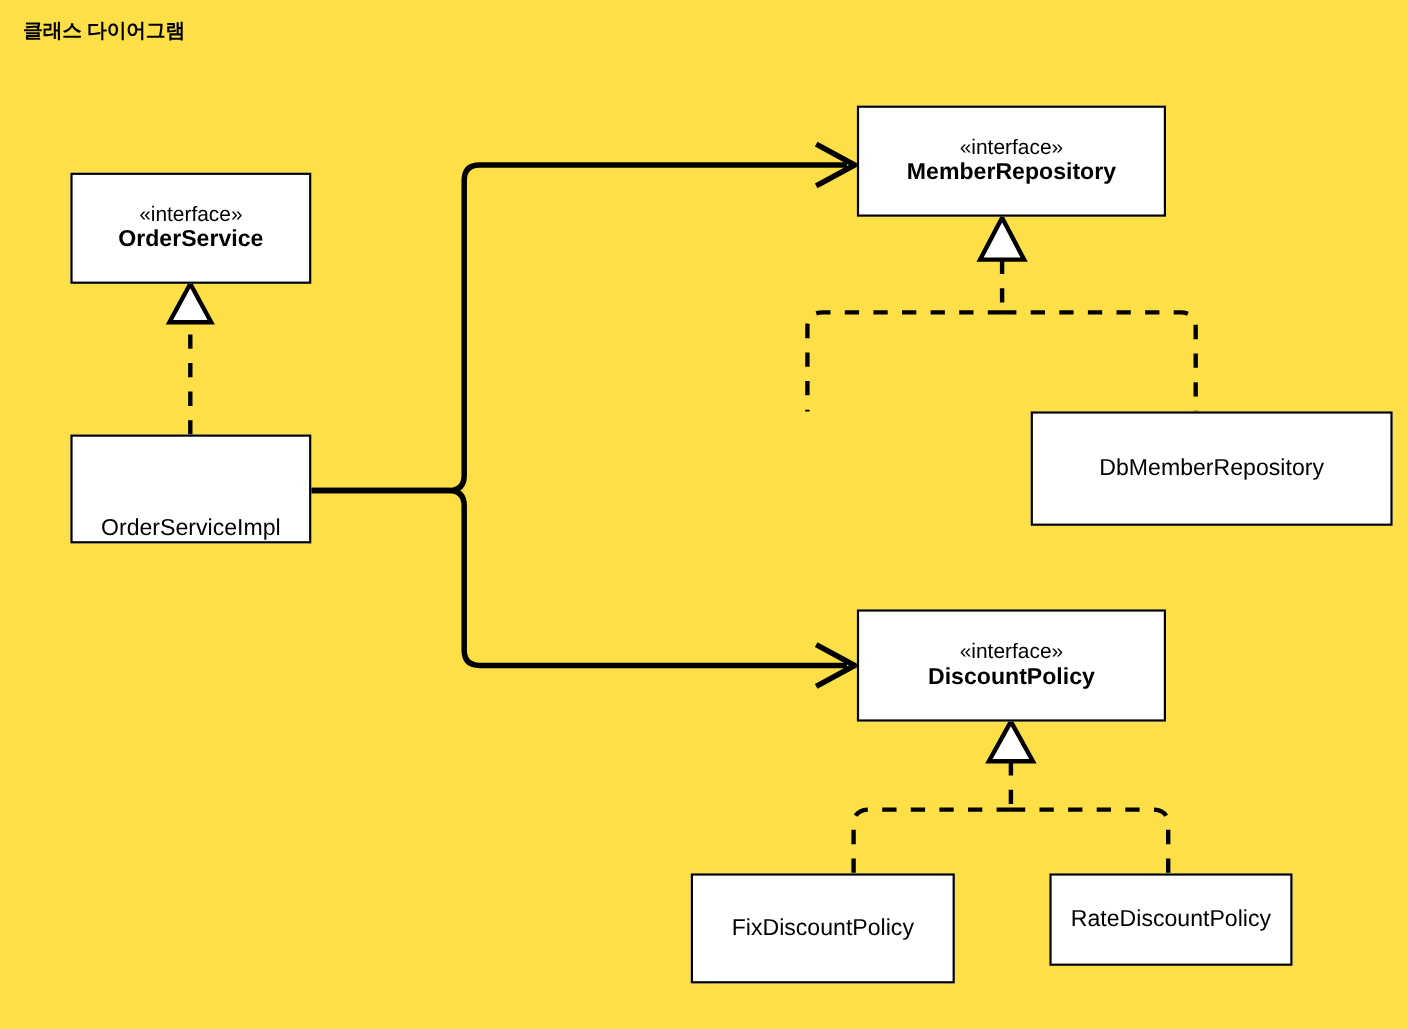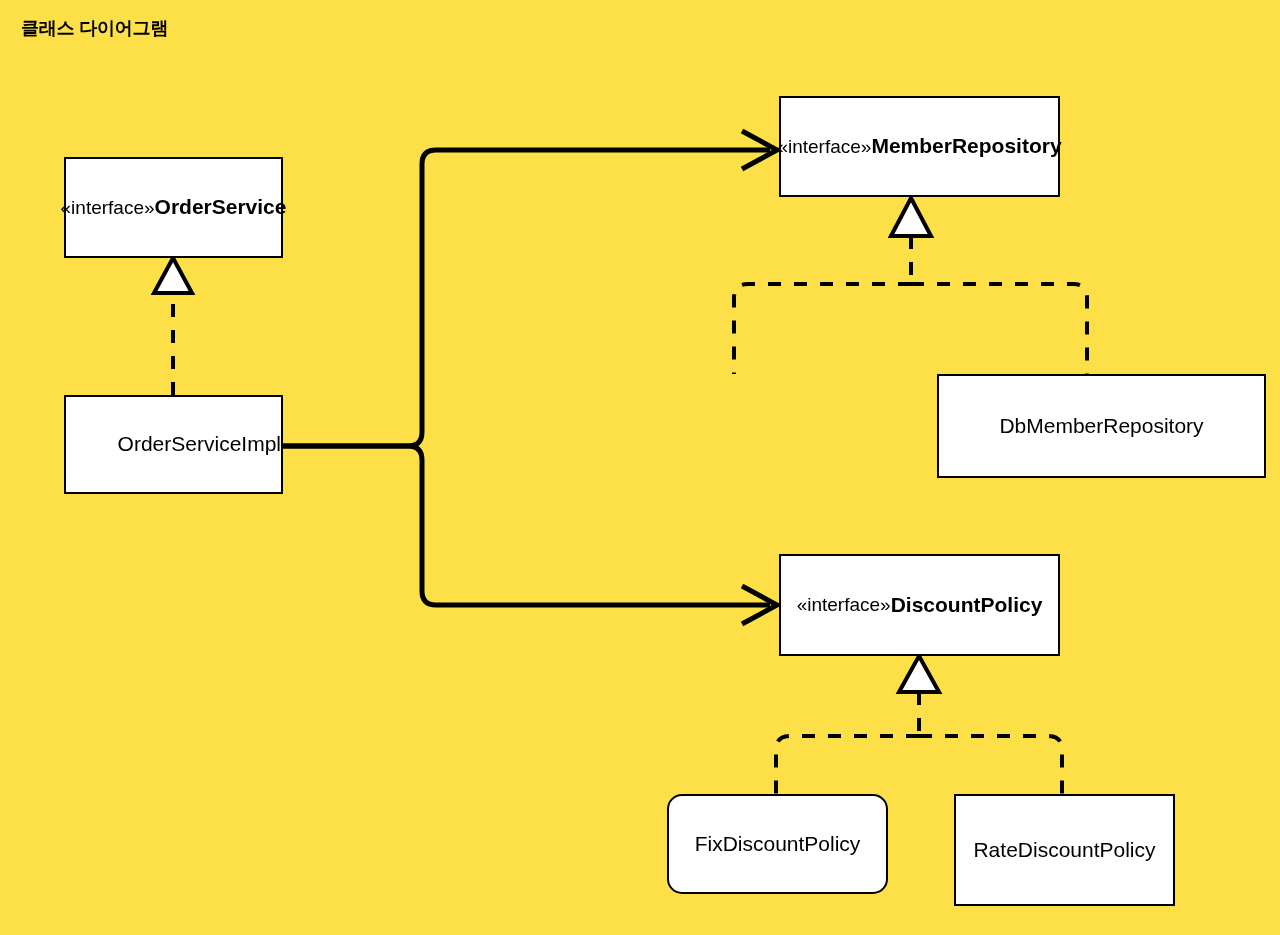--- a/index.html
+++ b/index.html
@@ -35,21 +35,21 @@
     top: 0;
     width: 1280px;
     height: 935px;
   }
   .uml-box {
     position: absolute;
     box-sizing: border-box;
     background: #ffffff;
     border: 2.5px solid #000000;
     display: flex;
-    flex-direction: row;
+    flex-direction: column;
     align-items: center;
     justify-content: center;
     text-align: center;
     z-index: 3;
   }
   .stereotype {
     font-size: 19px;
     font-weight: normal;
     line-height: 1.15;
     color: #000000;
@@ -136,21 +136,21 @@
 
   <div class="uml-box" style="left:937px; top:374px; width:329px; height:104px;">
     <div class="type-name-plain">DbMemberRepository</div>
   </div>
 
   <div class="uml-box" style="left:779px; top:554px; width:281px; height:102px;">
     <div class="stereotype">«interface»</div>
     <div class="type-name-bold">DiscountPolicy</div>
   </div>
 
-  <div class="uml-box" style="left:667px; top:794px; width:221px; height:100px;border-radius:15px;">
+  <div class="uml-box" style="left:628px; top:794px; width:240px; height:100px;">
     <div class="type-name-plain">FixDiscountPolicy</div>
   </div>
 
-  <div class="uml-box" style="left:954px; top:794px; width:221px; height:112px;">
+  <div class="uml-box" style="left:954px; top:794px; width:221px; height:84px;">
     <div class="type-name-plain">RateDiscountPolicy</div>
   </div>
 
 </div>
 
 </body></html>

